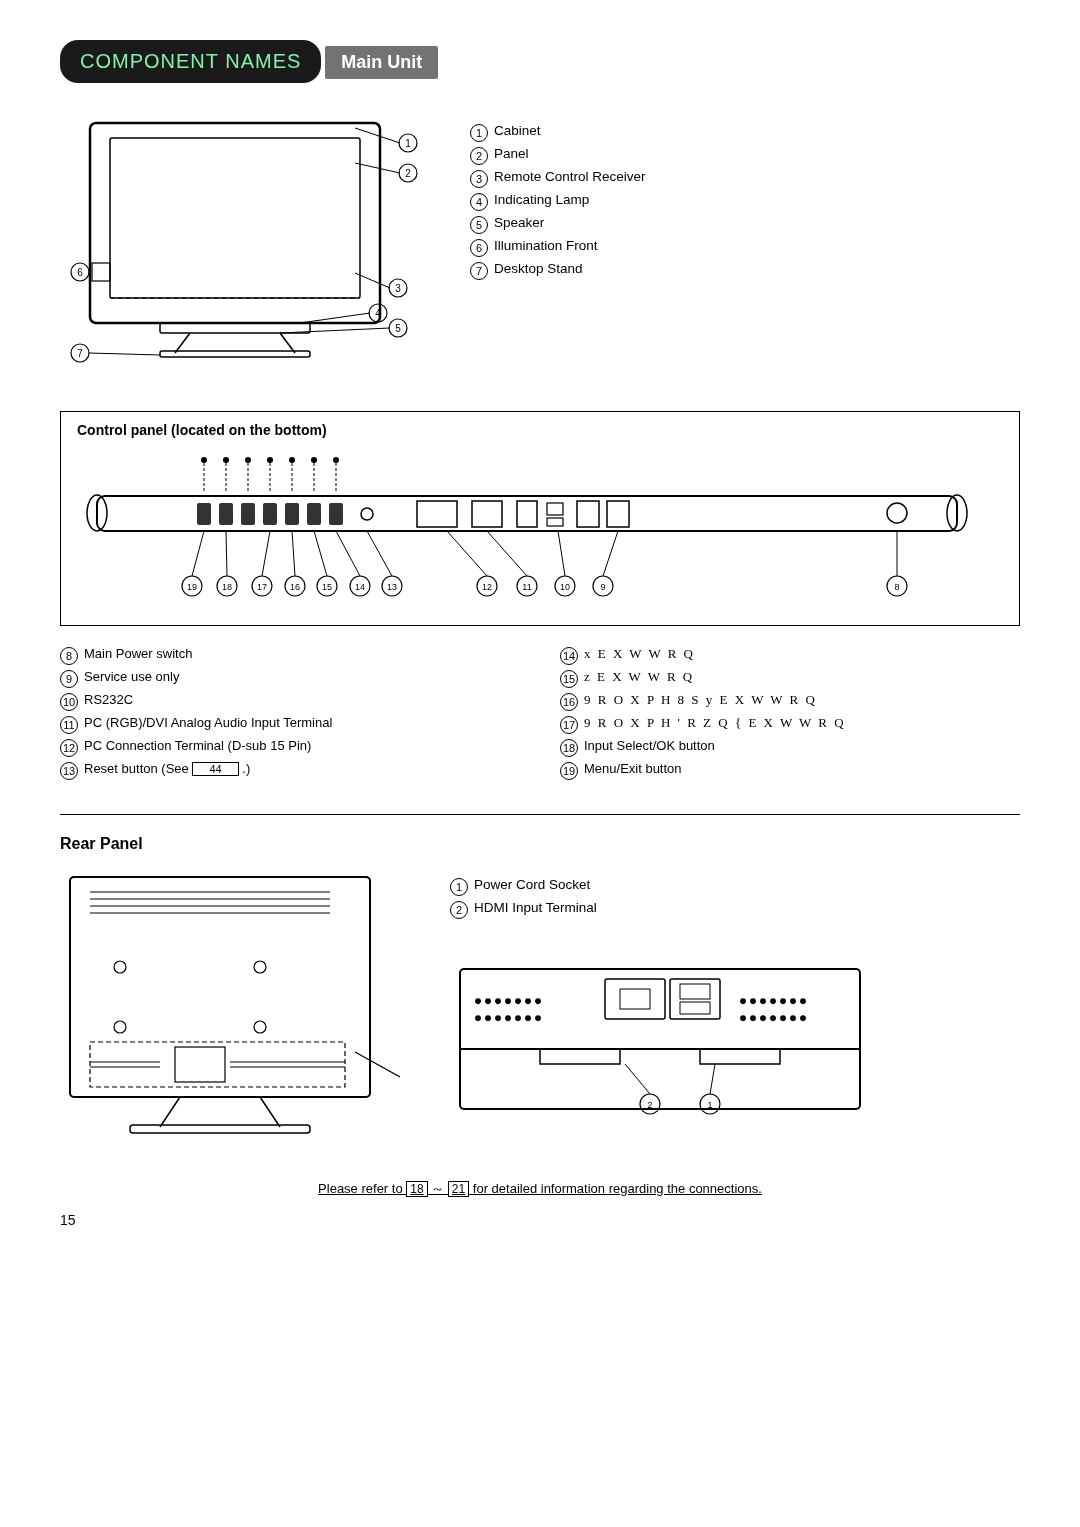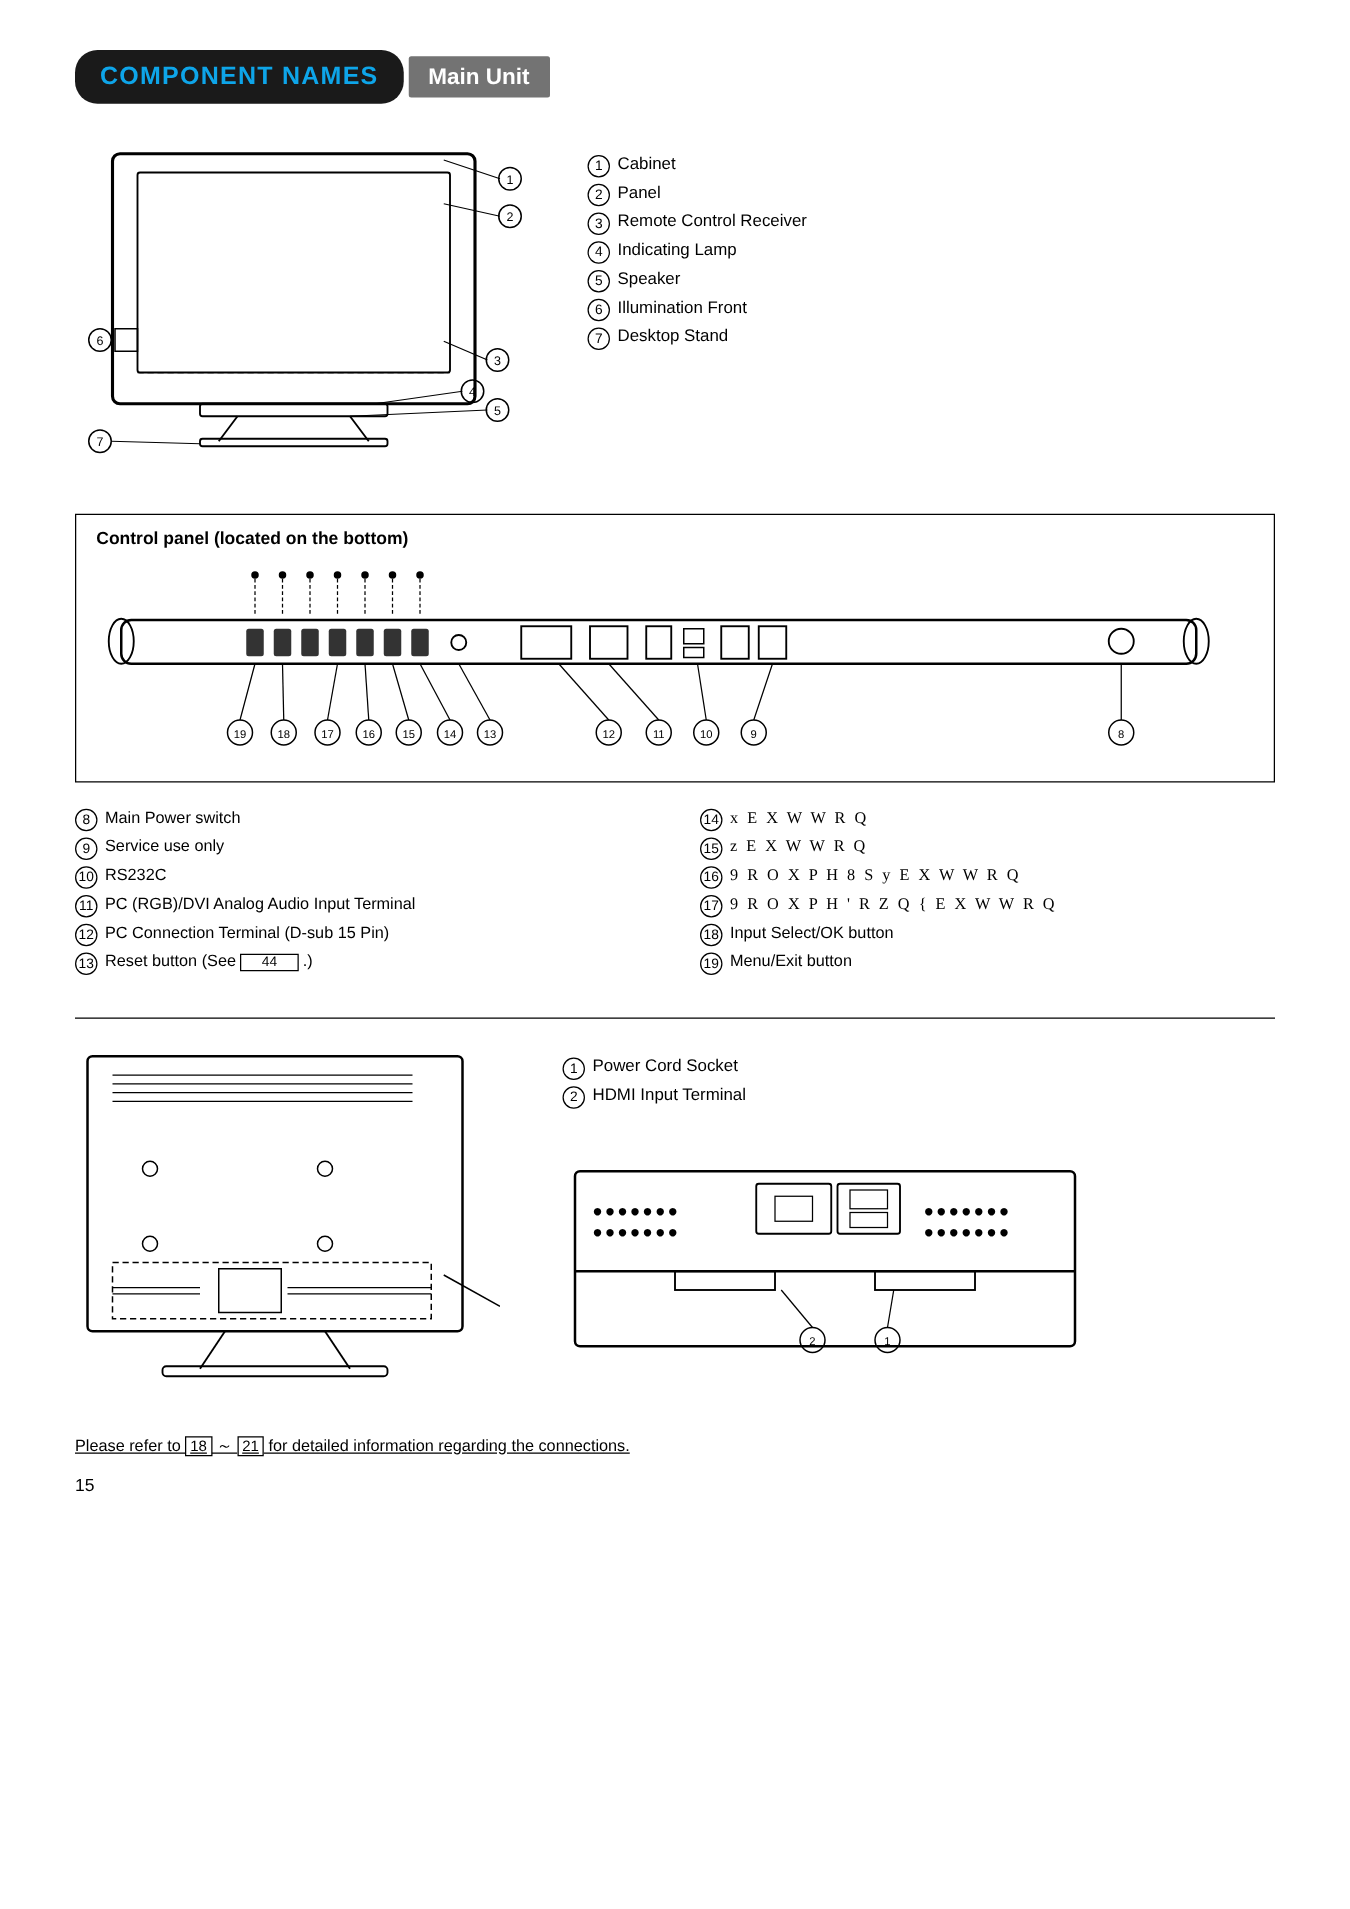--- a/index.html
+++ b/index.html
@@ -14,23 +14,23 @@
     }
 
     .page-container {
       padding: 40px 60px 60px 60px;
       position: relative;
     }
 
     
     .component-names-header {
       background: #1a1a1a;
-      color: #0ea5e9;
+      color: #86efac;
       font-size: 20px;
-      font-weight: bold;
+      font-weight: normal;
       padding: 10px 20px;
       display: inline-block;
       margin-bottom: 20px;
       letter-spacing: 1px;
       border-radius: 18px;
     }
 
     
     .main-unit-label {
       background: #737373;
@@ -157,21 +157,21 @@
     .rear-panel-notes li {
       display: flex;
       align-items: flex-start;
       gap: 6px;
       font-size: 13.5px;
       margin-bottom: 4px;
     }
 
     
     .footer-note {
-      text-align: left;
+      text-align: center;
       font-size: 13px;
       margin-top: 30px;
       text-decoration: underline;
     }
 
     .page-number {
       position: absolute;
       bottom: 30px;
       left: 60px;
       font-size: 14px;
@@ -430,20 +430,21 @@
           <span class="circle-num">19</span>
           <span>Menu/Exit button</span>
         </li>
       </ul>
     </div>
   </div>
 
   <hr class="section-divider">
 
   
+  <div class="section-heading">Rear Panel</div>
 
   
   <div class="rear-panel-area">
 
     <div class="rear-panel-diagram">
       <svg viewBox="0 0 340 280" width="340" height="280" xmlns="http://www.w3.org/2000/svg">
 
         <rect x="10" y="10" width="300" height="220" rx="4" fill="none" stroke="#000" stroke-width="2"></rect>
 
         <line x1="30" y1="25" x2="270" y2="25" stroke="#000" stroke-width="1"></line>

